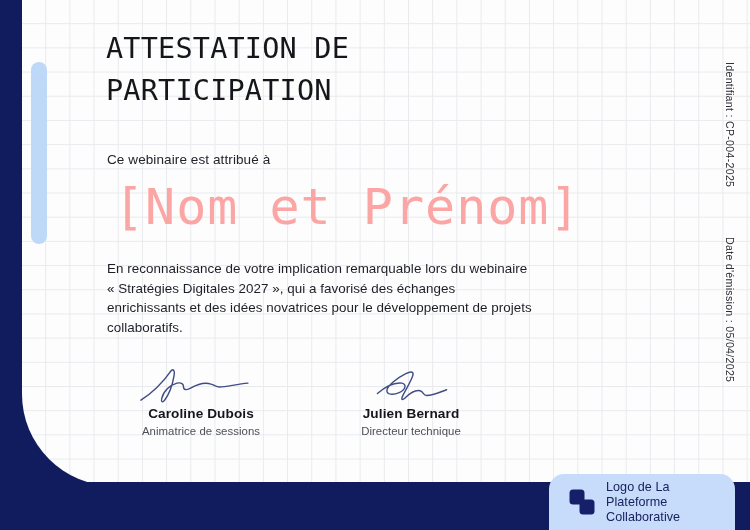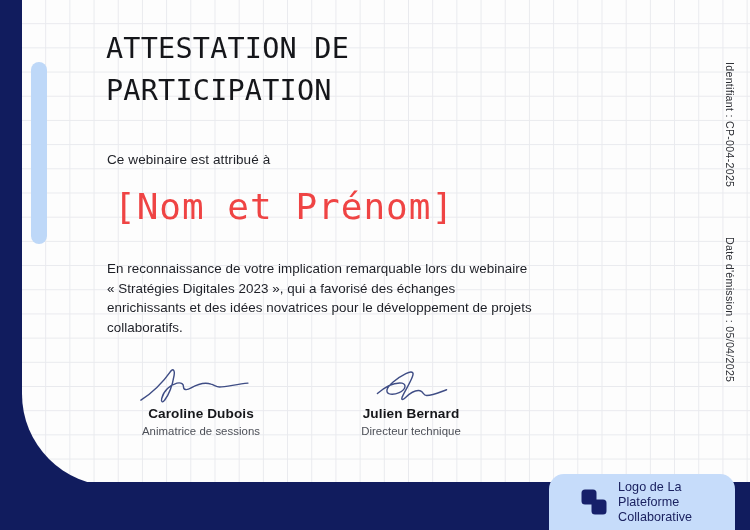--- a/index.html
+++ b/index.html
@@ -88,23 +88,23 @@
     font-size: 13.5px;
     color: #22242a;
     letter-spacing: 0.1px;
   }
 
   .recipient {
     position: absolute;
     top: 176px;
     left: 8px;
     font-family: "DejaVu Sans Mono", "Liberation Mono", monospace;
-    font-size: 36px;
+    font-size: 50px;
     line-height: 62px;
-    color: #ef4444;
+    color: #fca5a5;
     letter-spacing: 1px;
     white-space: nowrap;
   }
 
   .body-text {
     position: absolute;
     top: 259px;
     left: 1px;
     width: 425px;
     font-size: 13.4px;
@@ -167,21 +167,21 @@
     position: absolute;
     left: 549px;
     top: 474px;
     width: 186px;
     height: 56px;
     background: #c6dcfa;
     border-top-left-radius: 15px;
     border-top-right-radius: 15px;
     display: flex;
     align-items: center;
-    padding-left: 32px;
+    padding-left: 20px;
     box-sizing: border-box;
   }
   .logo-mark {
     width: 26px;
     height: 26px;
     flex: 0 0 26px;
     margin-right: 11px;
   }
   .logo-text {
     font-size: 12.6px;
@@ -202,21 +202,21 @@
 
   <div class="content">
 
     <div class="title">ATTESTATION DE
 PARTICIPATION</div>
 
     <div class="attribution">Ce webinaire est attribué à</div>
 
     <div class="recipient">[Nom et Prénom]</div>
 
-    <div class="body-text">En reconnaissance de votre implication remarquable lors du webinaire « Stratégies Digitales 2023 », qui a favorisé des échanges enrichissants et des idées novatrices pour le développement de projets collaboratifs.</div>
+    <div class="body-text">En reconnaissance de votre implication remarquable lors du webinaire « Stratégies Digitales 2027 », qui a favorisé des échanges enrichissants et des idées novatrices pour le développement de projets collaboratifs.</div>
 
     <div class="signatures">
 
       <div class="sig-block right">
         <svg class="sig-mark" viewBox="0 0 130 38">
           <path d="M30 27 C 38 20, 48 15, 56 16 C 61 17, 60 23, 53 26 C 46 29, 40 28, 40 24 C 40 19, 50 11, 60 6 C 66 3, 69 4, 67 9 C 64 17, 58 26, 56 31 C 55 34, 57 34, 60 31 C 65 26, 70 23, 75 24 C 79 25, 78 29, 82 29 C 89 29, 97 25, 103 23" fill="none" stroke="#3f4d85" stroke-width="1.5" stroke-linecap="round" stroke-linejoin="round"></path>
         </svg>
         <div class="sig-name">Julien Bernard</div>
         <div class="sig-role">Directeur technique</div>
       </div>

